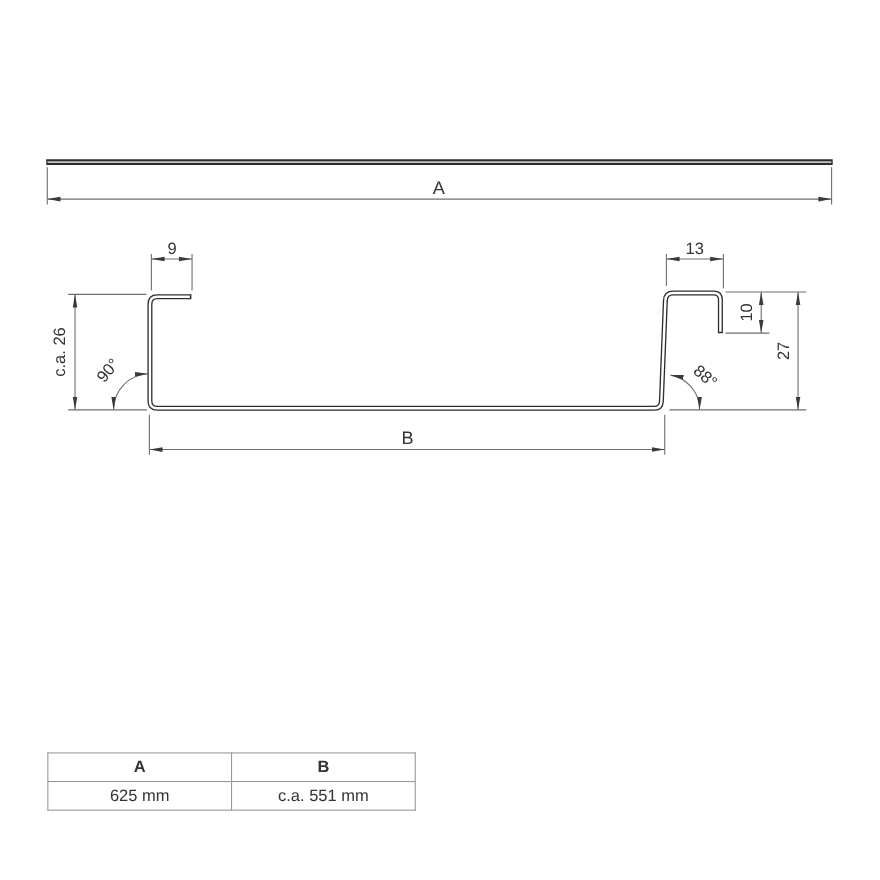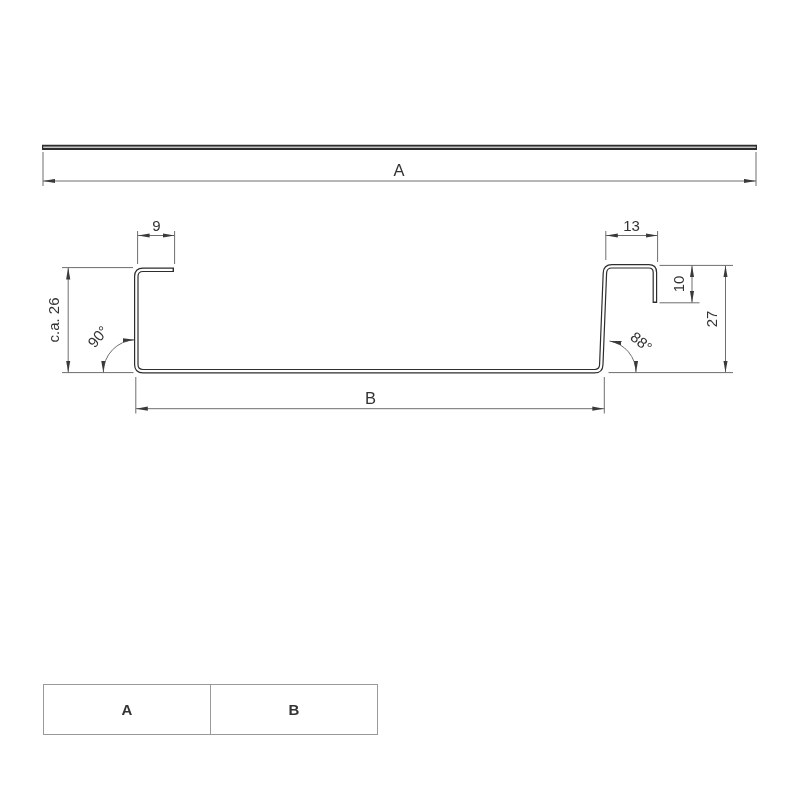--- a/index.html
+++ b/index.html
@@ -119,16 +119,20 @@
       <text class="big-label" x="370.5" y="403.5">B</text>
     </g>
   </svg>
 
   <table class="dim-table">
     <tbody>
       <tr>
         <th>A</th>
         <th>B</th>
       </tr>
+      <tr>
+        <td>625 mm</td>
+        <td>c.a. 551 mm</td>
+      </tr>
     </tbody>
   </table>
 
 </div>
 
 </body></html>

